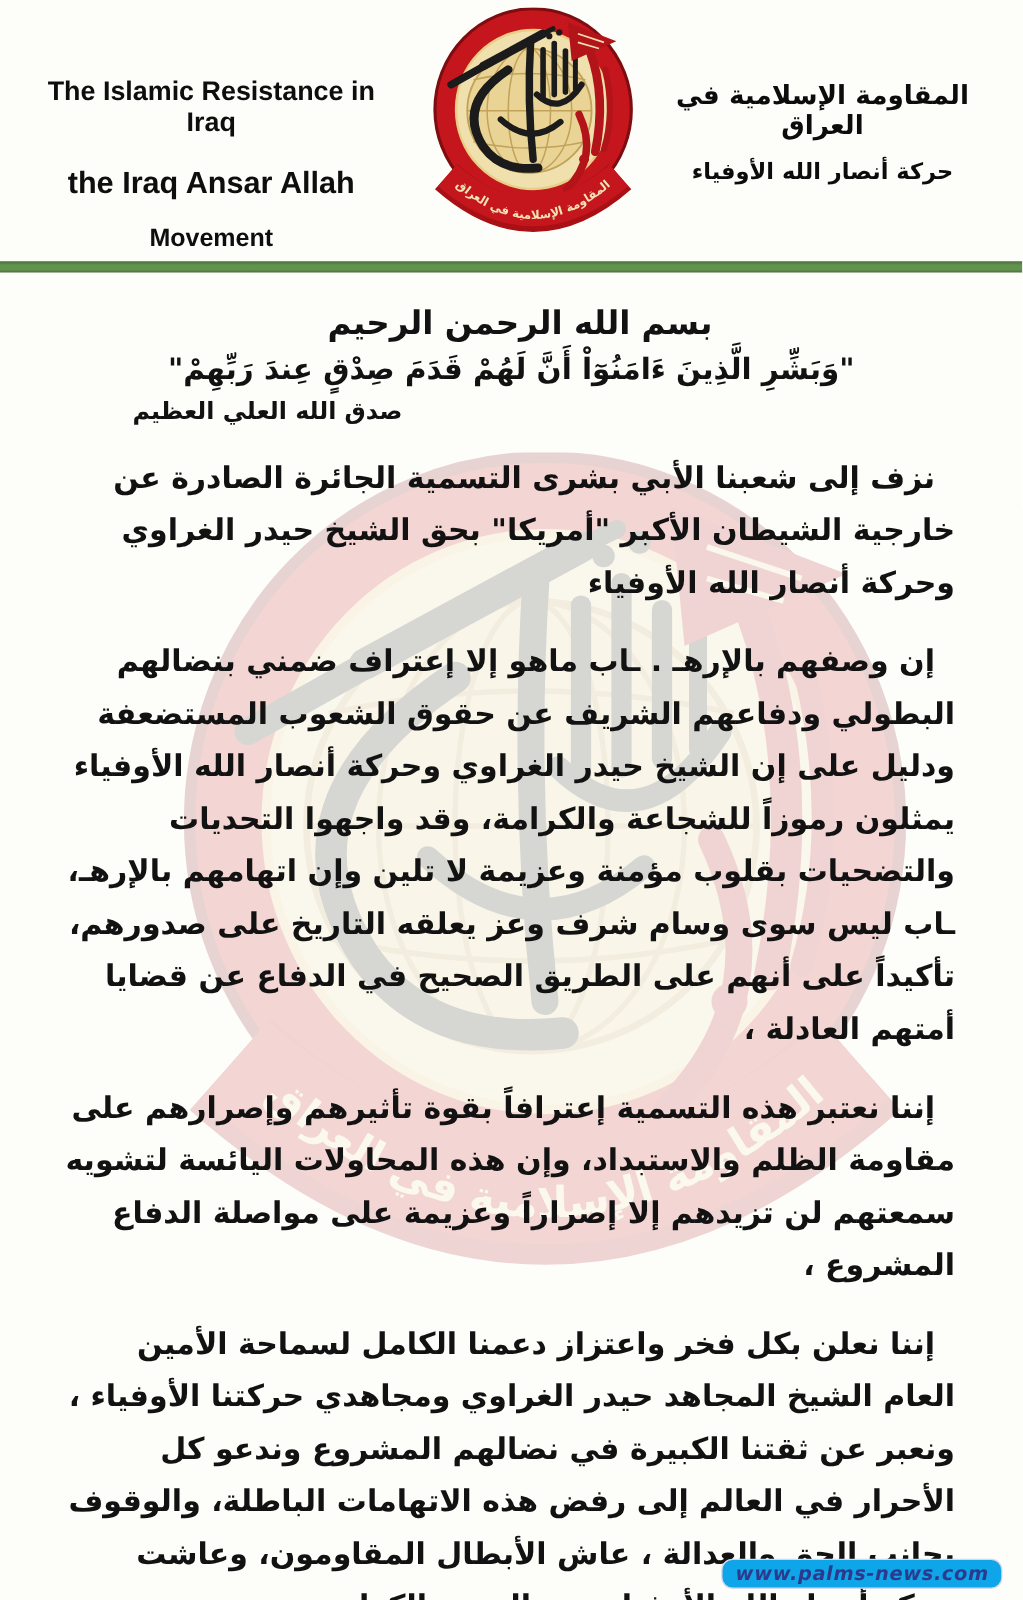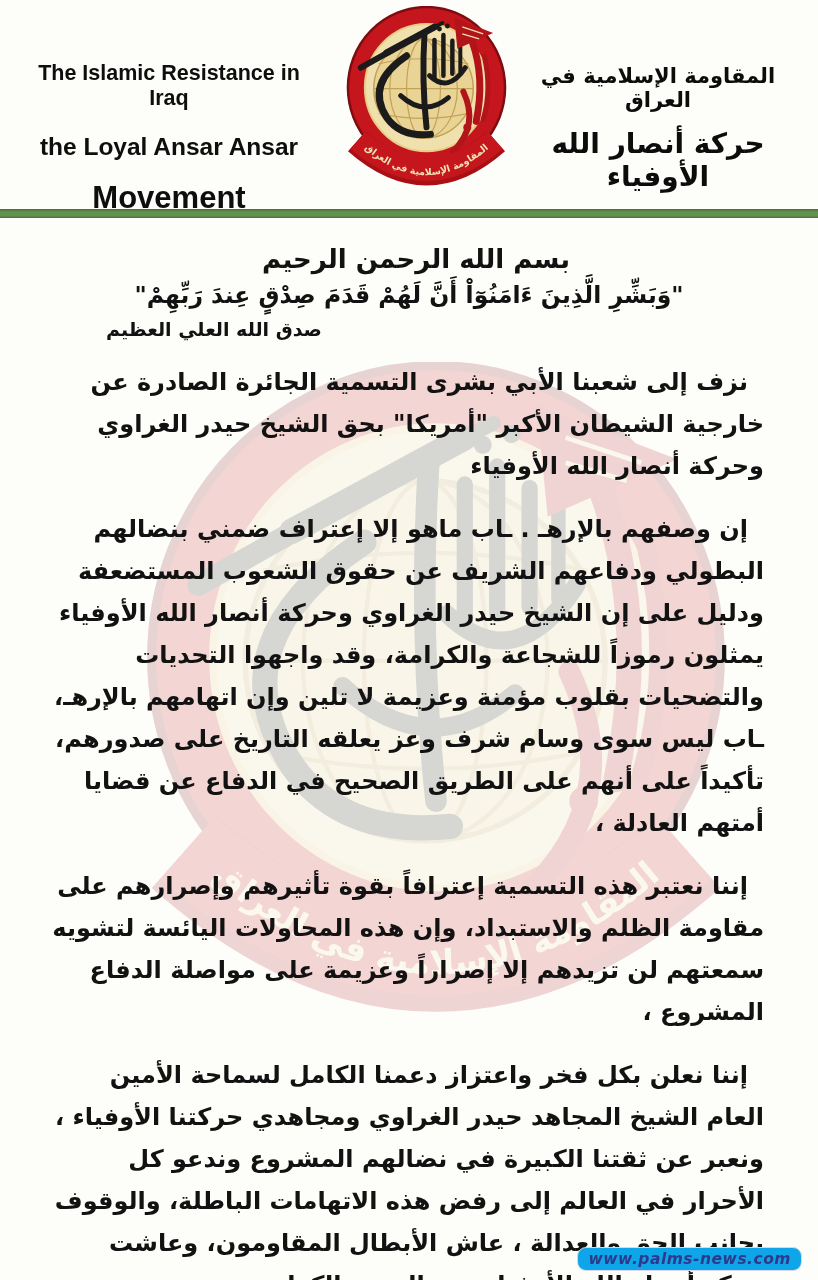--- a/index.html
+++ b/index.html
@@ -10,28 +10,28 @@
     font-family:"DejaVu Sans", sans-serif; color:#121212;
   }
   
   .hdr-en {
     position:absolute; left:20px; top:61px; width:298px;
     text-align:center; font-family:"Liberation Sans", sans-serif;
     font-weight:bold; color:#0e0e0e;
   }
   .hdr-en .en1 { font-size:21.5px; margin-bottom:22px; }
   .hdr-en .en2 { font-size:24.5px; margin-bottom:19px; }
-  .hdr-en .en3 { font-size:31px; }
+  .hdr-en .en3 { font-size:20px; }
   .logo { position:absolute; left:337px; top:6px; width:179px; height:199px; }
   .hdr-ar {
     position:absolute; right:8px; top:64px; width:304px;
     text-align:center; direction:rtl; font-weight:bold; color:#0c0c0c;
   }
   .hdr-ar .ar1 { font-size:21px; margin-bottom:15px; }
-  .hdr-ar .ar2 { font-size:28px; }
+  .hdr-ar .ar2 { font-size:18px; }
   .green-bar {
     position:absolute; left:0; top:209px; width:100%; height:9px;
     background:linear-gradient(to bottom,#46703a,#63924e 35%,#63924e 75%,#46703a);
   }
   
   .watermark {
     position:absolute; left:112px; top:362px; width:648px; height:720px;
     opacity:0.17; z-index:0; pointer-events:none;
   }
   
@@ -53,21 +53,21 @@
   }
 </style>
 </head>
 <body>
 
 <div class="page">
 
   <header>
     <div class="hdr-en">
       <div class="en1">The Islamic Resistance in Iraq</div>
-      <div class="en2">the Loyal Ansar Ansar</div>
+      <div class="en2">the Iraq Ansar Allah</div>
       <div class="en3">Movement</div>
     </div>
 
     <svg class="logo" viewBox="0 0 180 200" xmlns="http://www.w3.org/2000/svg">
       <defs>
         <symbol id="emblem" viewBox="0 0 180 200" overflow="visible">
 
           <ellipse cx="90" cy="82" rx="79" ry="81" fill="#c4161c" stroke="#7d0d10" stroke-width="2.5"></ellipse>
           <ellipse cx="90" cy="82" rx="62" ry="64" fill="#f0e0ae" stroke="#e8cd85" stroke-width="2"></ellipse>
 

